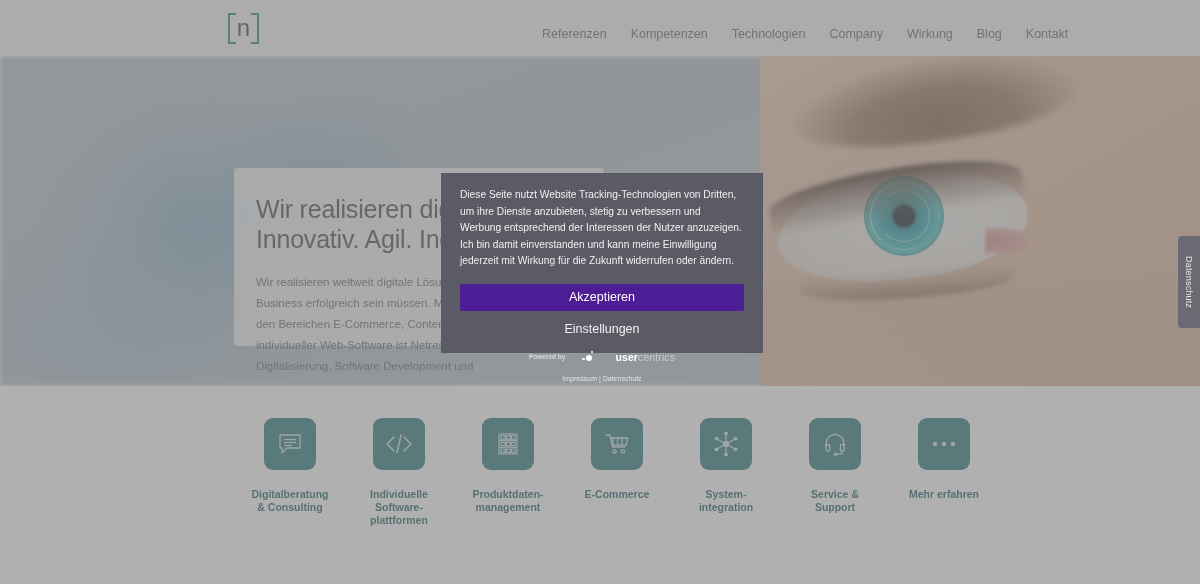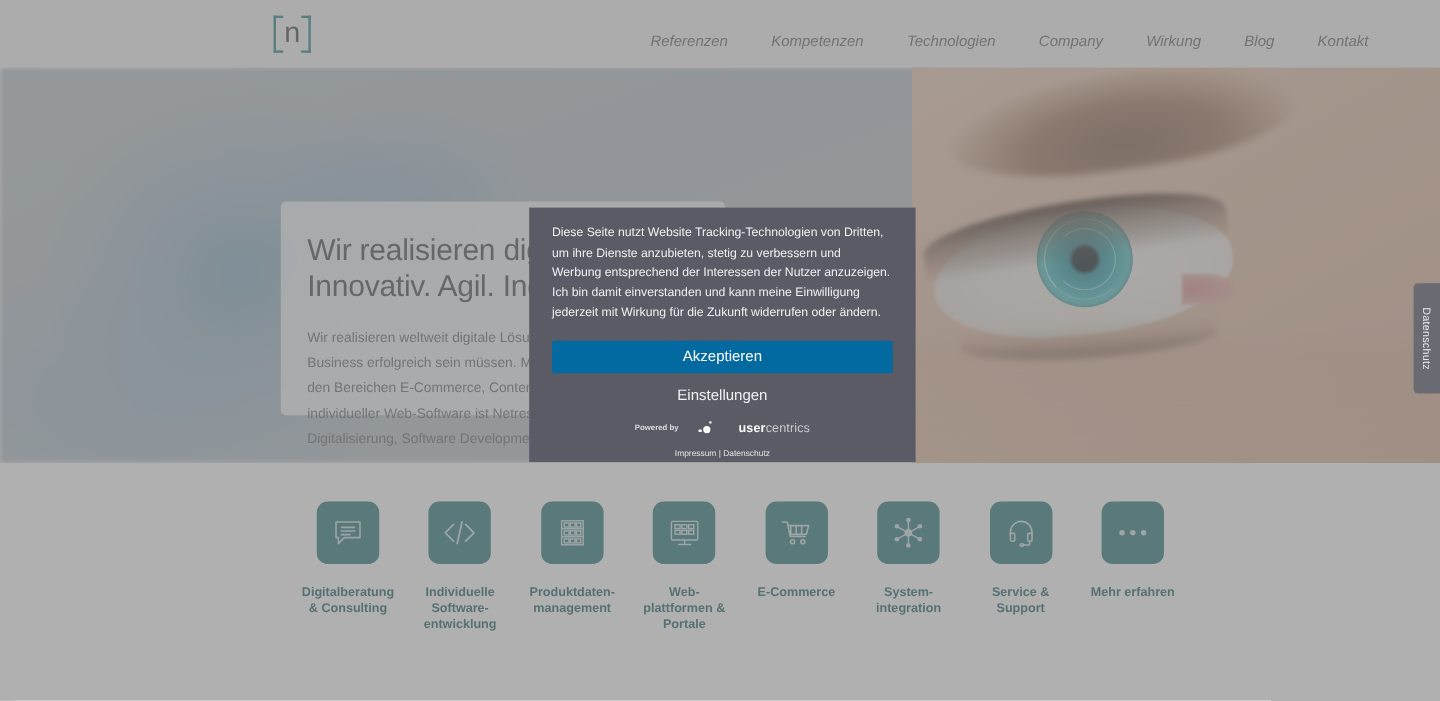--- a/index.html
+++ b/index.html
@@ -31,21 +31,21 @@
   .logo-mark .brk.r { right: 0; border-left: none; }
   .logo-mark .nchar {
     font-size: 24px; color: #3a3a3a; line-height: 1;
     font-family: "Liberation Sans", sans-serif; font-weight: 400;
     position: relative; top: -1px;
   }
   .logo-text {
     margin-left: 9px; font-size: 22px; color: #3c3c3c;
     letter-spacing: -0.2px; font-weight: 400;
   }
-  .nav { position: absolute; left: 530px; top: 0; height: 68px; display: flex; align-items: center; gap: 12px; font-style: italic; }
+  .nav { position: absolute; left: 530px; top: 0; height: 68px; display: flex; align-items: center; gap: 0; }
   .nav a {
     font-size: 12.5px; color: #5d5d5d; text-decoration: none;
     padding: 0 12px; white-space: nowrap;
   }
 
   
   .hero {
     position: absolute; top: 56px; left: 0; width: 1200px; height: 330px;
     overflow: hidden;
   }
@@ -166,30 +166,30 @@
 
   
   .dim {
     position: absolute; inset: 0; width: 1200px; height: 584px;
     background: rgba(128,128,128,0.62);
     z-index: 20;
   }
 
   
   .cookie {
-    position: absolute; left: 441px; top: 173px; width: 322px; height: 212px;
+    position: absolute; left: 441px; top: 173px; width: 322px; height: 180px;
     background: #5a5b64; z-index: 40;
     padding: 14px 19px 0 19px;
   }
   .cookie-text {
     font-size: 10.2px; line-height: 16.5px; color: #f0f0f2;
   }
   .cookie-accept {
     margin-top: 14px; width: 100%; height: 27px;
-    background: #0369a1; border: none; border-radius: 2px;
+    background: #4c1d95; border: none; border-radius: 2px;
     color: #ffffff; font-size: 12.5px; cursor: pointer;
     font-family: "Liberation Sans", sans-serif;
     display: flex; align-items: center; justify-content: center;
   }
   .cookie-settings {
     margin-top: 11px; text-align: center; font-size: 12.5px;
     color: #f2f2f4; cursor: pointer;
   }
   .powered {
     margin-top: 15px; display: flex; align-items: center; justify-content: center; gap: 17px;
@@ -277,21 +277,21 @@
       <div class="svc">
         <div class="svc-tile">
           <svg width="28" height="24" viewBox="0 0 28 24" fill="none" stroke="#cfe3e4" stroke-width="1.5" stroke-linecap="round" stroke-linejoin="round">
             <polyline points="9,5 2,12 9,19"></polyline>
               <polyline points="19,5 26,12 19,19"></polyline>
               <line x1="16" y1="3" x2="12" y2="21"></line>
           </svg>
         </div>
         <div class="svc-label">Individuelle
 Software-
-entwicklung</div>
+plattformen</div>
       </div>
 
       <div class="svc">
         <div class="svc-tile">
           <svg width="26" height="26" viewBox="0 0 26 26" fill="none" stroke="#cfe3e4" stroke-width="1.2">
             <rect x="4" y="3" width="18" height="20"></rect>
             <line x1="4" y1="9.6" x2="22" y2="9.6"></line>
               <line x1="4" y1="16.3" x2="22" y2="16.3"></line>
             <rect x="6.2" y="4.8" width="4" height="3.4"></rect>
               <rect x="11.3" y="4.8" width="4" height="3.4"></rect>
@@ -301,38 +301,20 @@
               <rect x="16.4" y="11.4" width="3.6" height="3.4"></rect>
             <rect x="6.2" y="18.1" width="4" height="3.3"></rect>
               <rect x="11.3" y="18.1" width="4" height="3.3"></rect>
               <rect x="16.4" y="18.1" width="3.6" height="3.3"></rect>
           </svg>
         </div>
         <div class="svc-label">Produktdaten-
 management</div>
       </div>
 
-      <div class="svc">
-        <div class="svc-tile">
-          <svg width="27" height="26" viewBox="0 0 27 26" fill="none" stroke="#cfe3e4" stroke-width="1.2">
-            <rect x="2.5" y="3.5" width="22" height="15.5" rx="1"></rect>
-            <rect x="5.5" y="6.3" width="4.2" height="3.2"></rect>
-              <rect x="11.2" y="6.3" width="4.2" height="3.2"></rect>
-              <rect x="16.9" y="6.3" width="4.2" height="3.2"></rect>
-            <rect x="5.5" y="11" width="4.2" height="3.2"></rect>
-              <rect x="11.2" y="11" width="4.2" height="3.2"></rect>
-              <rect x="16.9" y="11" width="4.2" height="3.2"></rect>
-            <line x1="13.5" y1="19" x2="13.5" y2="22.5"></line>
-              <line x1="8" y1="22.8" x2="19" y2="22.8"></line>
-          </svg>
-        </div>
-        <div class="svc-label">Web-
-plattformen &amp;
-Portale</div>
-      </div>
 
       <div class="svc">
         <div class="svc-tile">
           <svg width="27" height="26" viewBox="0 0 27 26" fill="none" stroke="#cfe3e4" stroke-width="1.3" stroke-linecap="round" stroke-linejoin="round">
             <polyline points="2,4 6,4 8.5,16 21,16"></polyline>
             <path d="M6.8 7h17l-1.8 7.2H8.4"></path>
             <line x1="9" y1="7" x2="9" y2="14"></line>
               <line x1="13.5" y1="7" x2="13.5" y2="14"></line>
               <line x1="18" y1="7" x2="18" y2="14"></line>
             <circle cx="10.5" cy="20.5" r="1.7"></circle>

